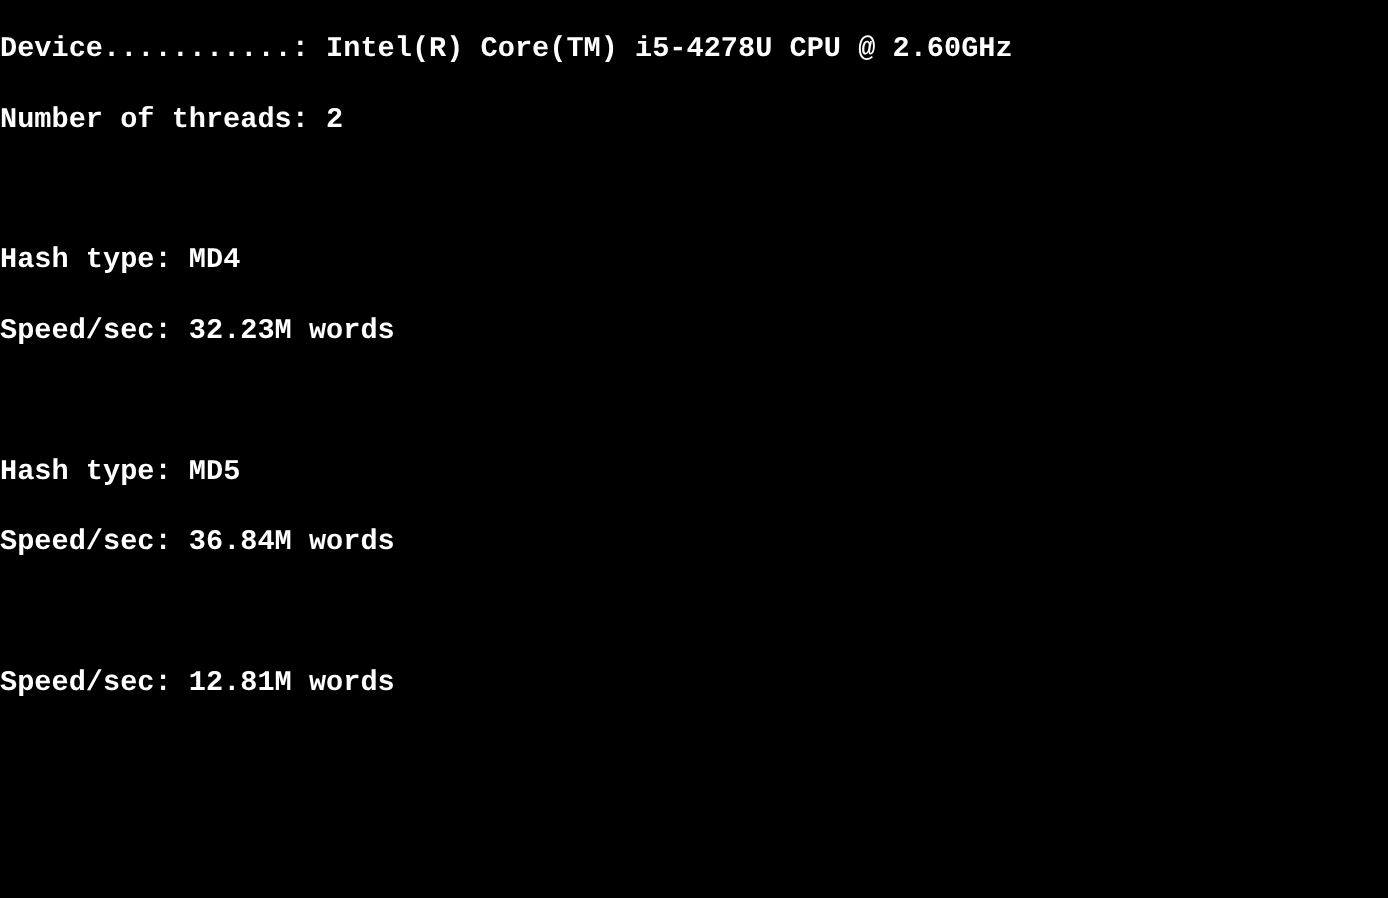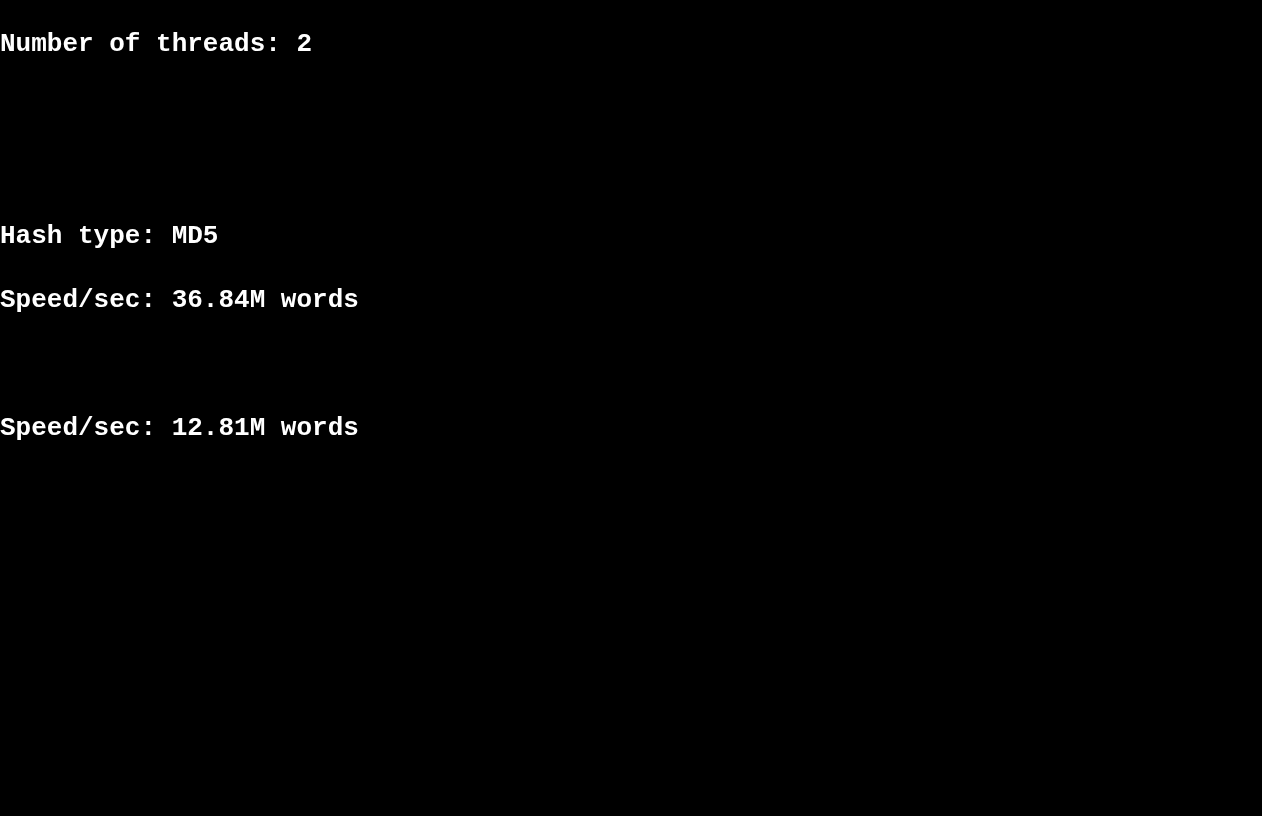--- a/index.html
+++ b/index.html
@@ -26,23 +26,25 @@
     display: block;
   }
   .blank {
     display: block;
     height: 32px;
   }
 </style>
 </head>
 <body>
 
-<pre class="terminal">
+<pre class="terminal"><span class="line"><span>Device...........:</span> <span>Intel(R) Core(TM) i5-4278U CPU @ 2.60GHz</span></span>
 <span class="line"><span>Number of threads:</span> <span>2</span></span>
 <span class="blank"></span>
+<span class="line"><span>Hash type:</span> <span>MD4</span></span>
+<span class="line"><span>Speed/sec:</span> <span>32.23M words</span></span>
 <span class="blank"></span>
 <span class="line"><span>Hash type:</span> <span>MD5</span></span>
 <span class="line"><span>Speed/sec:</span> <span>36.84M words</span></span>
 <span class="blank"></span>
 <span class="line"><span>Speed/sec:</span> <span>12.81M words</span></span>
 <span class="blank"></span>
 
 
 
 

